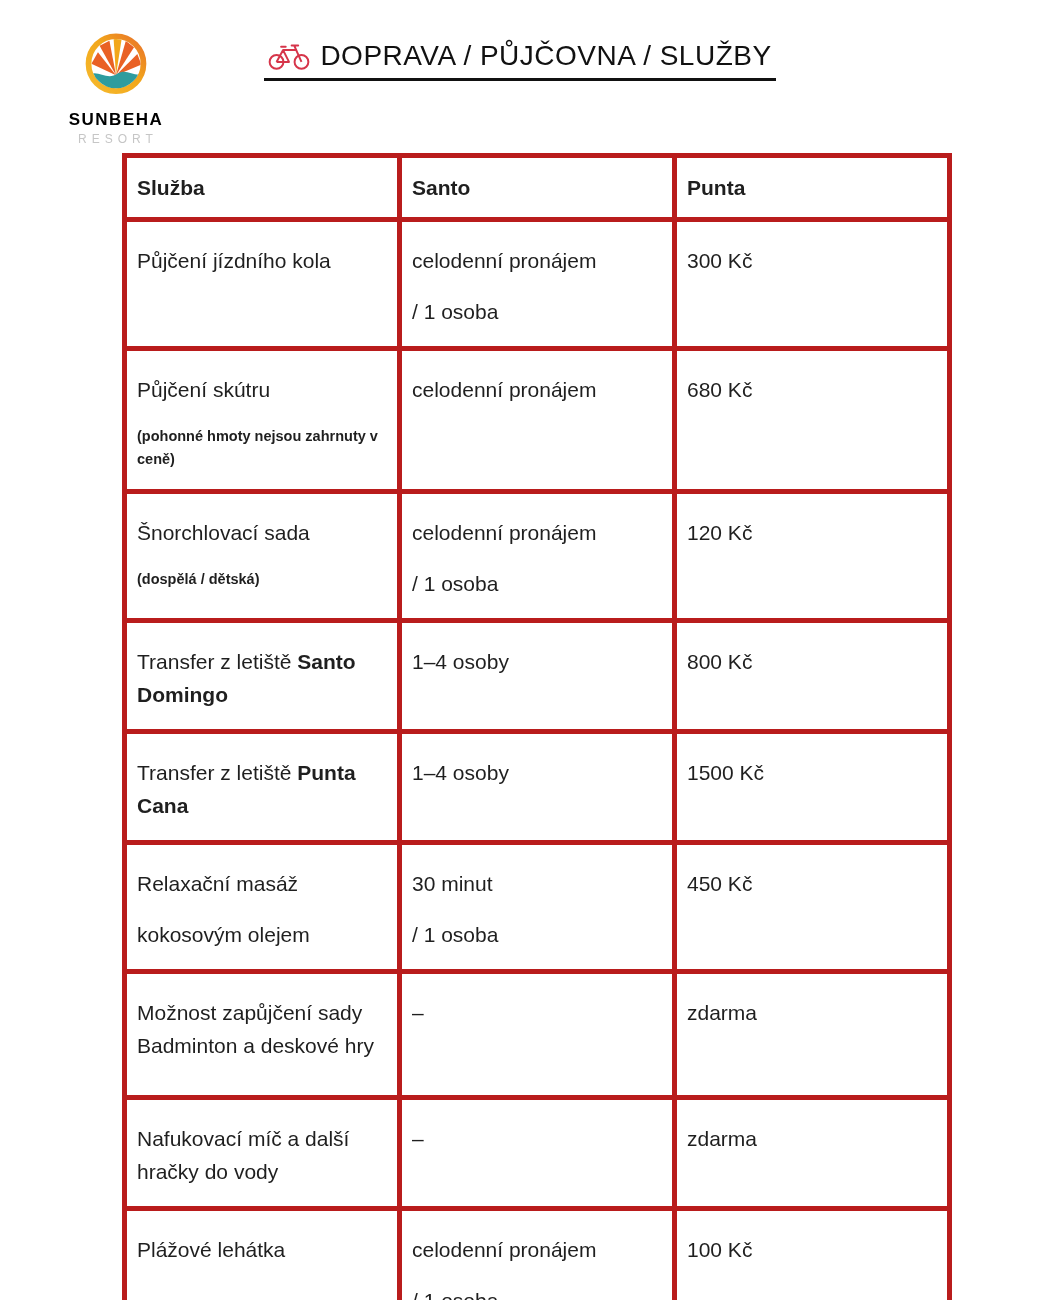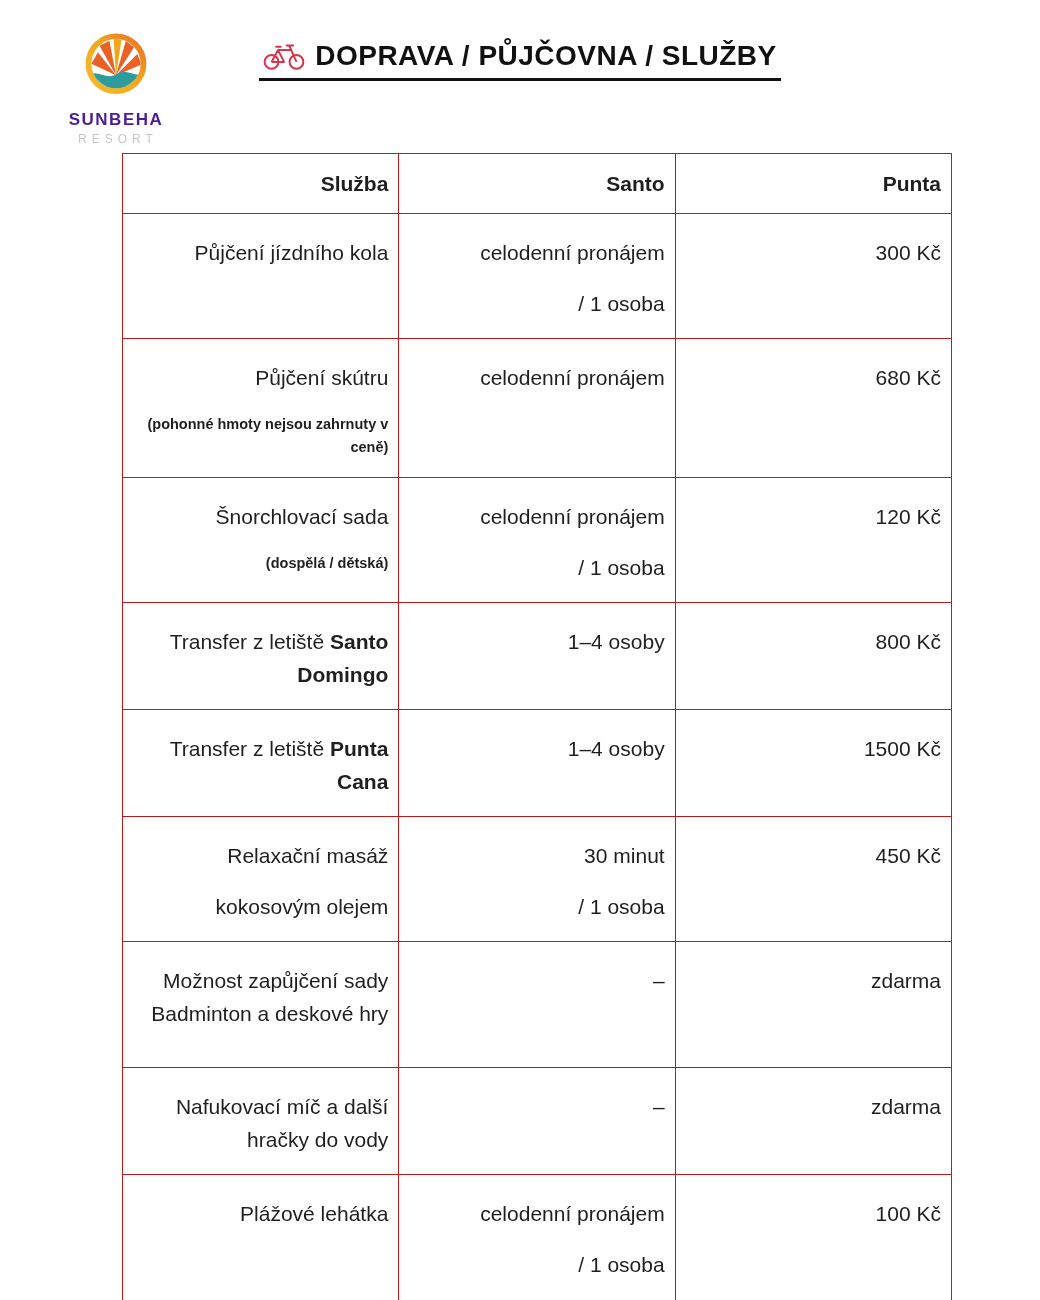--- a/index.html
+++ b/index.html
@@ -5,46 +5,46 @@
   html,body{margin:0;padding:0;background:#ffffff;}
   body{
     width:1040px;height:1300px;position:relative;
     font-family:"Liberation Sans","DejaVu Sans",sans-serif;
     color:#1f1f1f;
   }
 
   
   .logo{position:absolute;left:58px;top:26px;width:116px;text-align:center;}
   .logo svg{display:block;margin:0 auto;}
-  .logo-name{font-size:17px;font-weight:700;letter-spacing:1.5px;color:#4c1d95;margin-top:2px;}
+  .logo-name{font-size:17px;font-weight:700;letter-spacing:1.5px;color:#000000;margin-top:2px;}
   .logo-sub{font-size:12px;font-weight:400;letter-spacing:5px;color:#C6C6C6;margin-top:2px;padding-left:4px;}
 
   
   .title-wrap{
     position:absolute;top:40px;left:0;width:100%;
     display:flex;justify-content:center;
   }
   .title-inner{
     display:inline-flex;align-items:center;gap:10px;
     border-bottom:3px solid #111111;padding:0 4px 6px 4px;
   }
   .title-text{
-    font-size:28px;font-weight:700;letter-spacing:0.5px;color:#111111;
+    font-size:28px;font-weight:400;letter-spacing:0.5px;color:#111111;
     white-space:nowrap;
   }
   .bike-icon{width:42px;height:30px;flex:0 0 auto;}
 
   
   .price-table{
     position:absolute;left:122px;top:153px;width:830px;
     border-collapse:collapse;table-layout:fixed;
   }
   .price-table th,.price-table td{
-    border:1px solid #b91c1c;
-    text-align:right;
+    border:5px solid #b91c1c;
+    text-align:left;
     width:33.33%;
     padding:0 10px;
     background:#ffffff;
   }
   .price-table th{
     font-size:21px;font-weight:700;height:59px;vertical-align:middle;
   }
   .price-table td{
     vertical-align:top;padding-top:23px;font-size:21px;line-height:1.55;
   }

